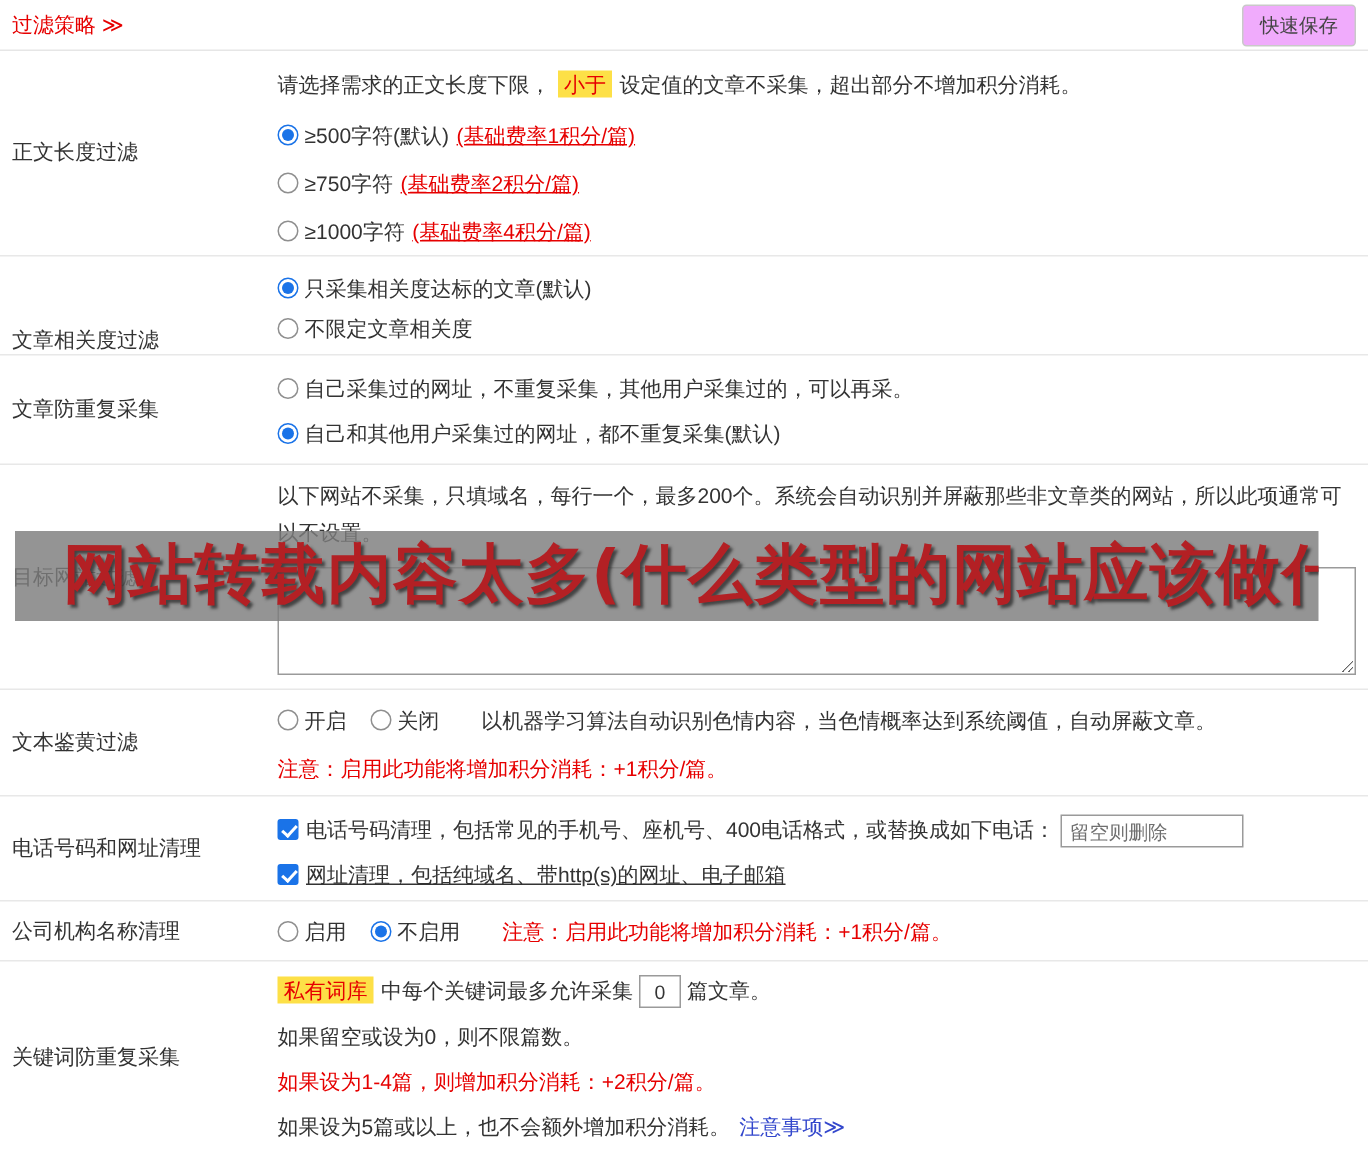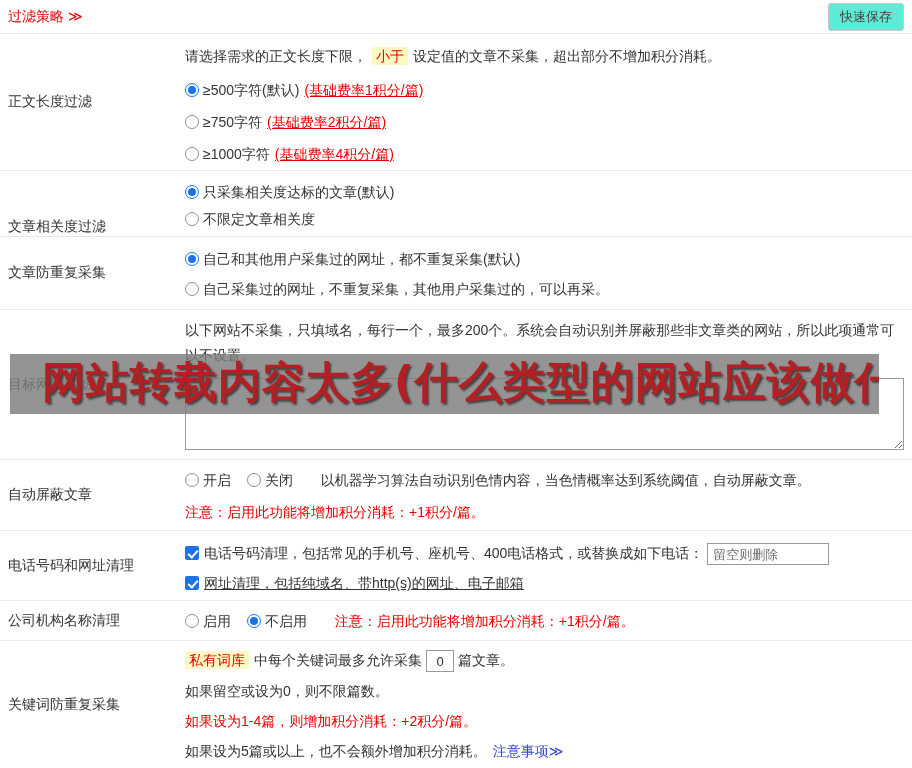--- a/index.html
+++ b/index.html
@@ -11,21 +11,21 @@
   }
   .page { position:relative; width:912px; height:648px; }
 
   
   .topbar {
     height:34px; display:flex; align-items:center; justify-content:space-between;
     padding:0 8px; border-bottom:1px solid #e6e6e6;
   }
   .page-title { color:#e60000; font-size:14px; cursor:pointer; }
   .save-btn {
-    background:#5eead4; border:1px solid #c9c9c9; border-radius:3px;
+    background:#f0abfc; border:1px solid #c9c9c9; border-radius:3px;
     padding:4px 11px; font-size:13px; color:#444; cursor:pointer;
     font-family:"Liberation Sans","DejaVu Sans",sans-serif;
   }
 
   
   .row { display:flex; border-bottom:1px solid #e8e8e8; overflow:hidden; }
   .row-label {
     flex:0 0 185px; width:185px; padding-left:8px;
     display:flex; align-items:center; color:#333;
   }
@@ -64,21 +64,21 @@
   .checkbox {
     display:inline-block; width:14px; height:14px; border-radius:2px;
     background:#1a73e8; margin-right:5px; vertical-align:-2px;
     position:relative; cursor:pointer;
   }
   .checkbox::after {
     content:""; position:absolute; left:4.5px; top:1.5px; width:4px; height:8px;
     border:solid #fff; border-width:0 2px 2px 0; transform:rotate(42deg);
   }
   .chip {
-    background:#fef9c3; color:#e60000; padding:1px 4px; margin:0 5px;text-align:right;
+    background:#fde047; color:#e60000; padding:1px 4px; margin:0 5px;text-align:right;
   }
   .red { color:#e60000; }
   .red-link { color:#e60000; text-decoration:underline; cursor:pointer; margin-left:5px; }
   .blue-link { color:#3347cc; cursor:pointer; margin-left:6px; }
   .gap-l { margin-left:24px; }
 
   textarea {
     display:block; width:100%; height:72px; margin-top:10px;
     border:1px solid #9a9a9a; resize:both; font-family:inherit; font-size:14px;
     padding:3px 5px; background:#fff;
@@ -140,38 +140,38 @@
       <div class="line opt">
         <span class="radio"></span><span>不限定文章相关度</span>
       </div>
     </div>
   </div>
 
   <div class="row r3">
     <div class="row-label">文章防重复采集</div>
     <div class="row-content">
       <div class="line opt">
+        <span class="radio"></span><span>自己采集过的网址，不重复采集，其他用户采集过的，可以再采。</span>
+      </div>
+      <div class="line opt">
         <span class="radio checked"></span><span>自己和其他用户采集过的网址，都不重复采集(默认)</span>
-      </div>
-      <div class="line opt">
-        <span class="radio"></span><span>自己采集过的网址，不重复采集，其他用户采集过的，可以再采。</span>
       </div>
     </div>
   </div>
 
   <div class="row r4">
     <div class="row-label">目标网站过滤</div>
     <div class="row-content">
       <div class="line" style="white-space:normal; line-height:25px;">以下网站不采集，只填域名，每行一个，最多200个。系统会自动识别并屏蔽那些非文章类的网站，所以此项通常可以不设置。</div>
       <textarea value="" style=""></textarea>
     </div>
   </div>
 
   <div class="row r5">
-    <div class="row-label">自动屏蔽文章</div>
+    <div class="row-label">文本鉴黄过滤</div>
     <div class="row-content">
       <div class="line">
         <span class="radio"></span><span>开启</span>
         <span class="radio gap-l" style="margin-left:12px;"></span><span>关闭</span>
         <span class="gap-l">以机器学习算法自动识别色情内容，当色情概率达到系统阈值，自动屏蔽文章。</span>
       </div>
       <div class="line note-line red">注意：启用此功能将增加积分消耗：+1积分/篇。</div>
     </div>
   </div>
 

